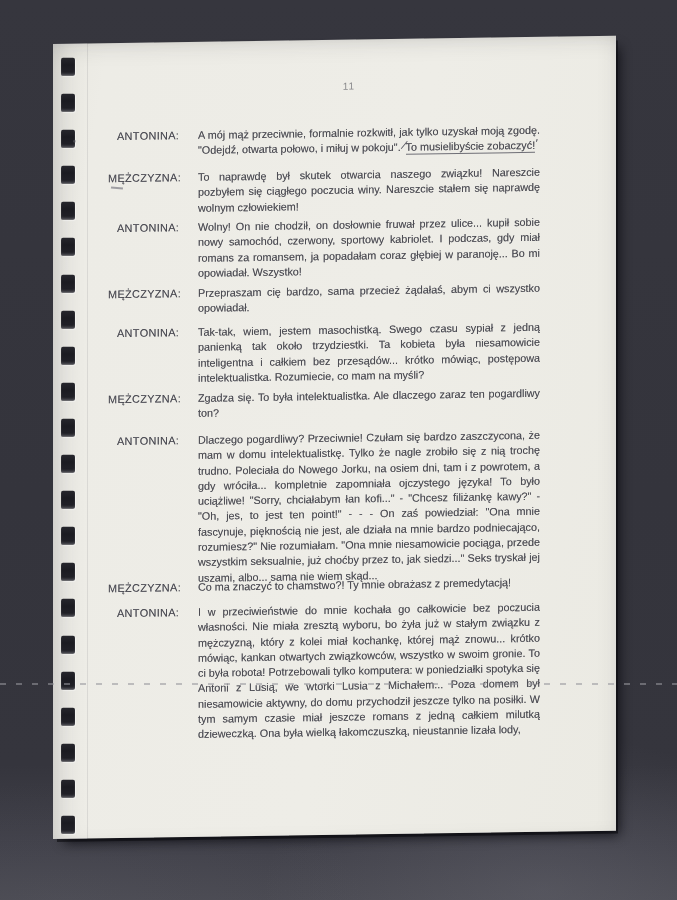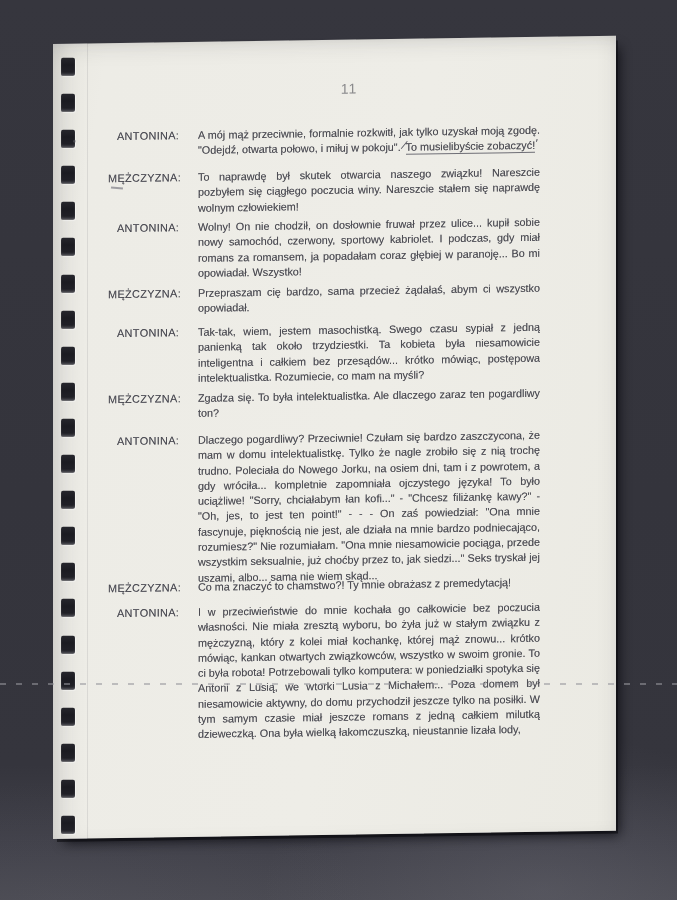--- a/index.html
+++ b/index.html
@@ -34,21 +34,21 @@
     width:14px;height:18px;border-radius:2px;
     background:linear-gradient(180deg,#26262c 0%,#1b1b21 40%,#23232a 100%);
     box-shadow:inset 0 -2px 2px rgba(200,200,205,0.25), 1px 1px 1px rgba(255,255,255,0.5);
   }
   .crease{
     position:absolute;left:34px;top:0;width:1px;height:100%;
     background:rgba(70,70,85,0.12);
   }
   .page-number{
     position:absolute;left:266px;top:41px;width:60px;
-    text-align:center;font-size:14px;letter-spacing:1px;color:#8a8a8c;
+    text-align:center;font-size:10px;letter-spacing:1px;color:#8a8a8c;
   }
 
   
   .para{
     position:absolute;left:55px;right:76px;
     font-size:10.8px;line-height:15.3px;color:#4b4b52;
     text-shadow:0 0 0.6px rgba(75,75,85,0.55);
   }
   .speaker{
     position:absolute;left:0;top:0;

